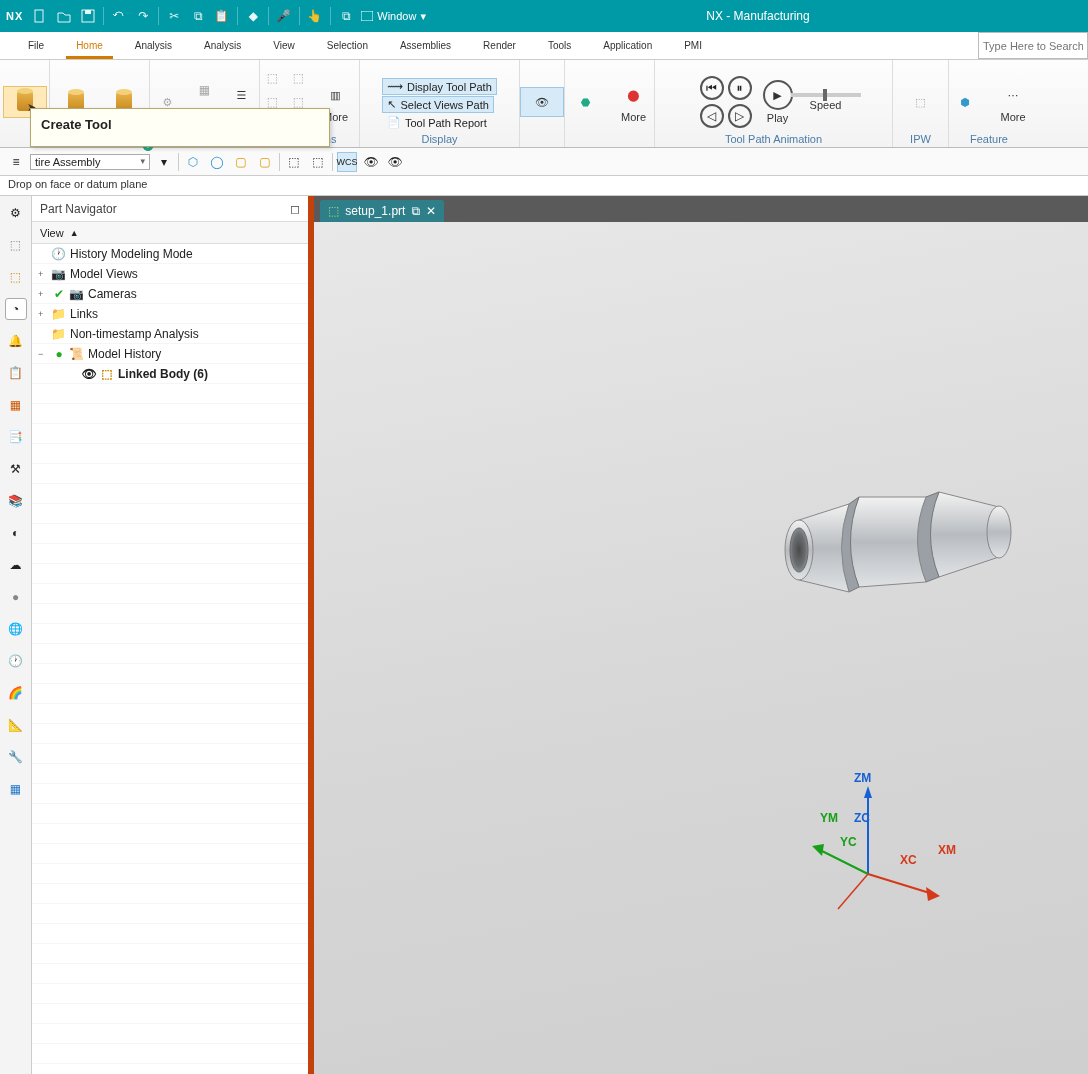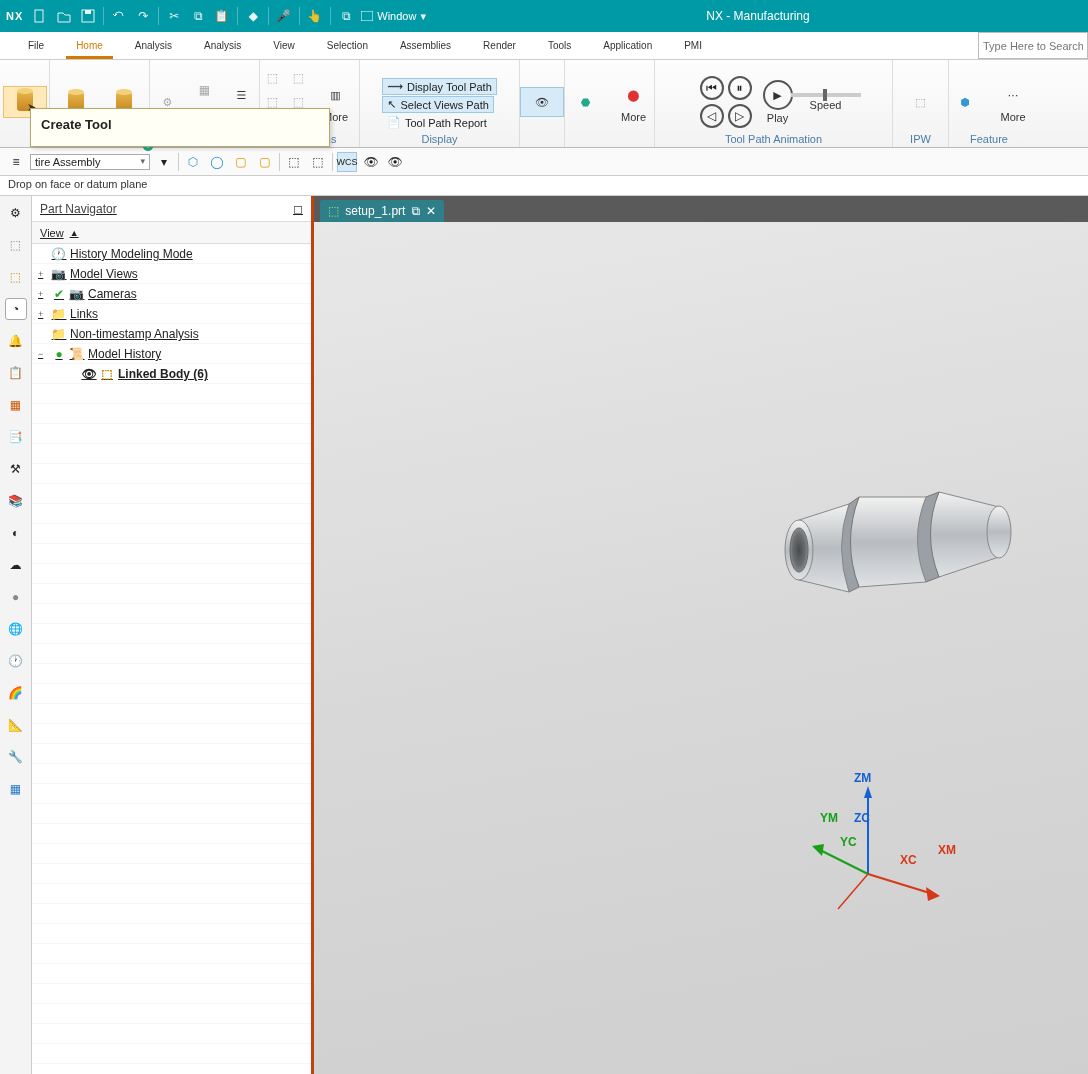--- a/index.html
+++ b/index.html
@@ -39,21 +39,21 @@
 .quickbar .dd { border: 1px solid #aaa; padding: 1px 18px 1px 4px; font-size: 11px; position:relative; background:#fff; }
 .quickbar .dd::after { content:"▾"; position:absolute; right:4px; font-size:9px; color:#666; }
 .quickbar .qb { width:20px; height:20px; display:flex; align-items:center; justify-content:center; }
 
 .statusline { height: 20px; border-bottom: 1px solid #ccc; padding: 2px 8px; font-size: 11px; color: #333; background:#fff; }
 
 .main { display: flex; height: calc(1074px - 32px - 28px - 88px - 28px - 20px); }
 .sidebar { width: 32px; background: #f4f4f4; border-right: 1px solid #ccc; display:flex; flex-direction:column; align-items:center; gap:10px; padding-top:6px; }
 .sidebar .sb { width:22px; height:22px; display:flex; align-items:center; justify-content:center; }
 
-.navigator { width: 282px; border-right: 3px solid #c2410c; display:flex; flex-direction:column;text-decoration:underline; }
+.navigator { width: 282px; border-right: 6px solid #c2410c; display:flex; flex-direction:column; }
 .nav-header { height: 26px; border-bottom: 1px solid #ddd; display:flex; align-items:center; justify-content:space-between; padding: 0 8px; font-size:12px; color:#444; }
 .nav-cols { height: 22px; border-bottom: 1px solid #ddd; display:flex; align-items:center; padding: 0 8px; font-size:11px; background:#f7f7f7; }
 .nav-tree { flex:1; overflow:auto; background: repeating-linear-gradient(#fff,#fff 19px,#f5f5f5 19px,#f5f5f5 20px); }
 .tree-row { height:20px; display:flex; align-items:center; gap:4px; padding-left: 6px; font-size:12px; }
 .tree-row .exp { width:10px; font-size:9px; color:#666; }
 .tree-row .ico { width:14px; height:14px; display:flex; align-items:center; justify-content:center; }
 .tree-row.d2 { padding-left: 50px; }
 .tree-row.bold { font-weight: bold; }
 
 .canvas-wrap { flex:1; position:relative; display:flex; flex-direction:column; }

